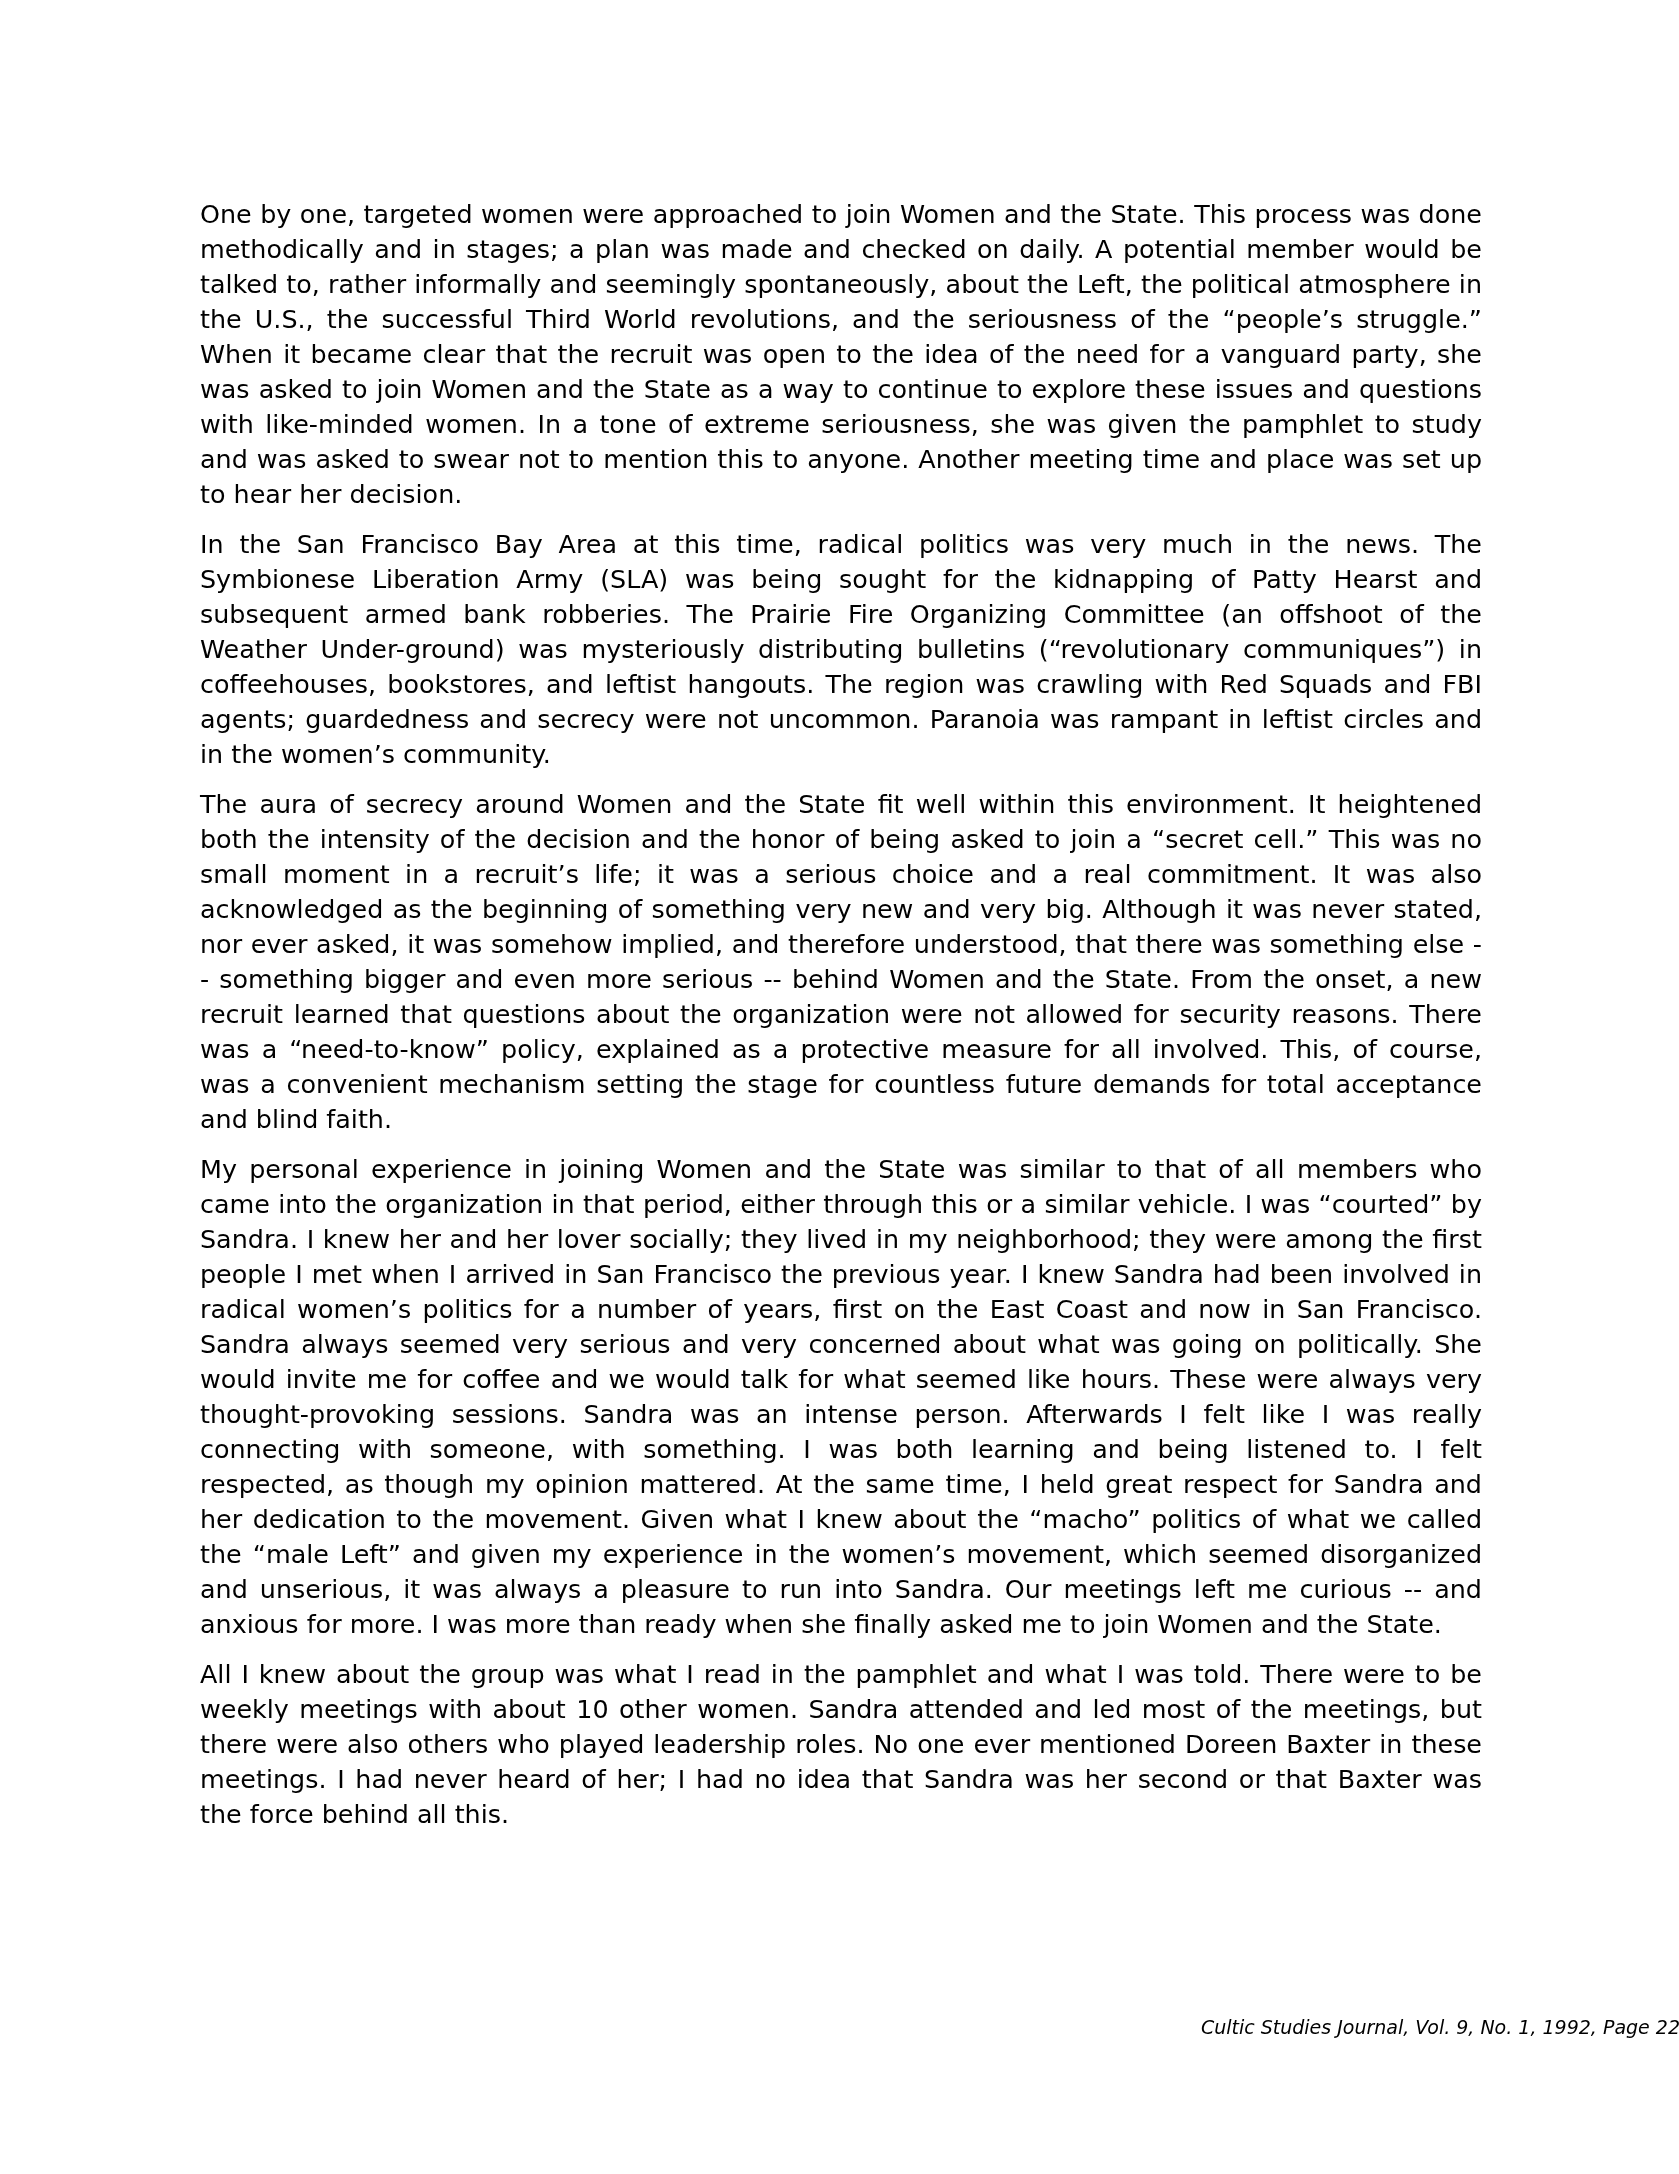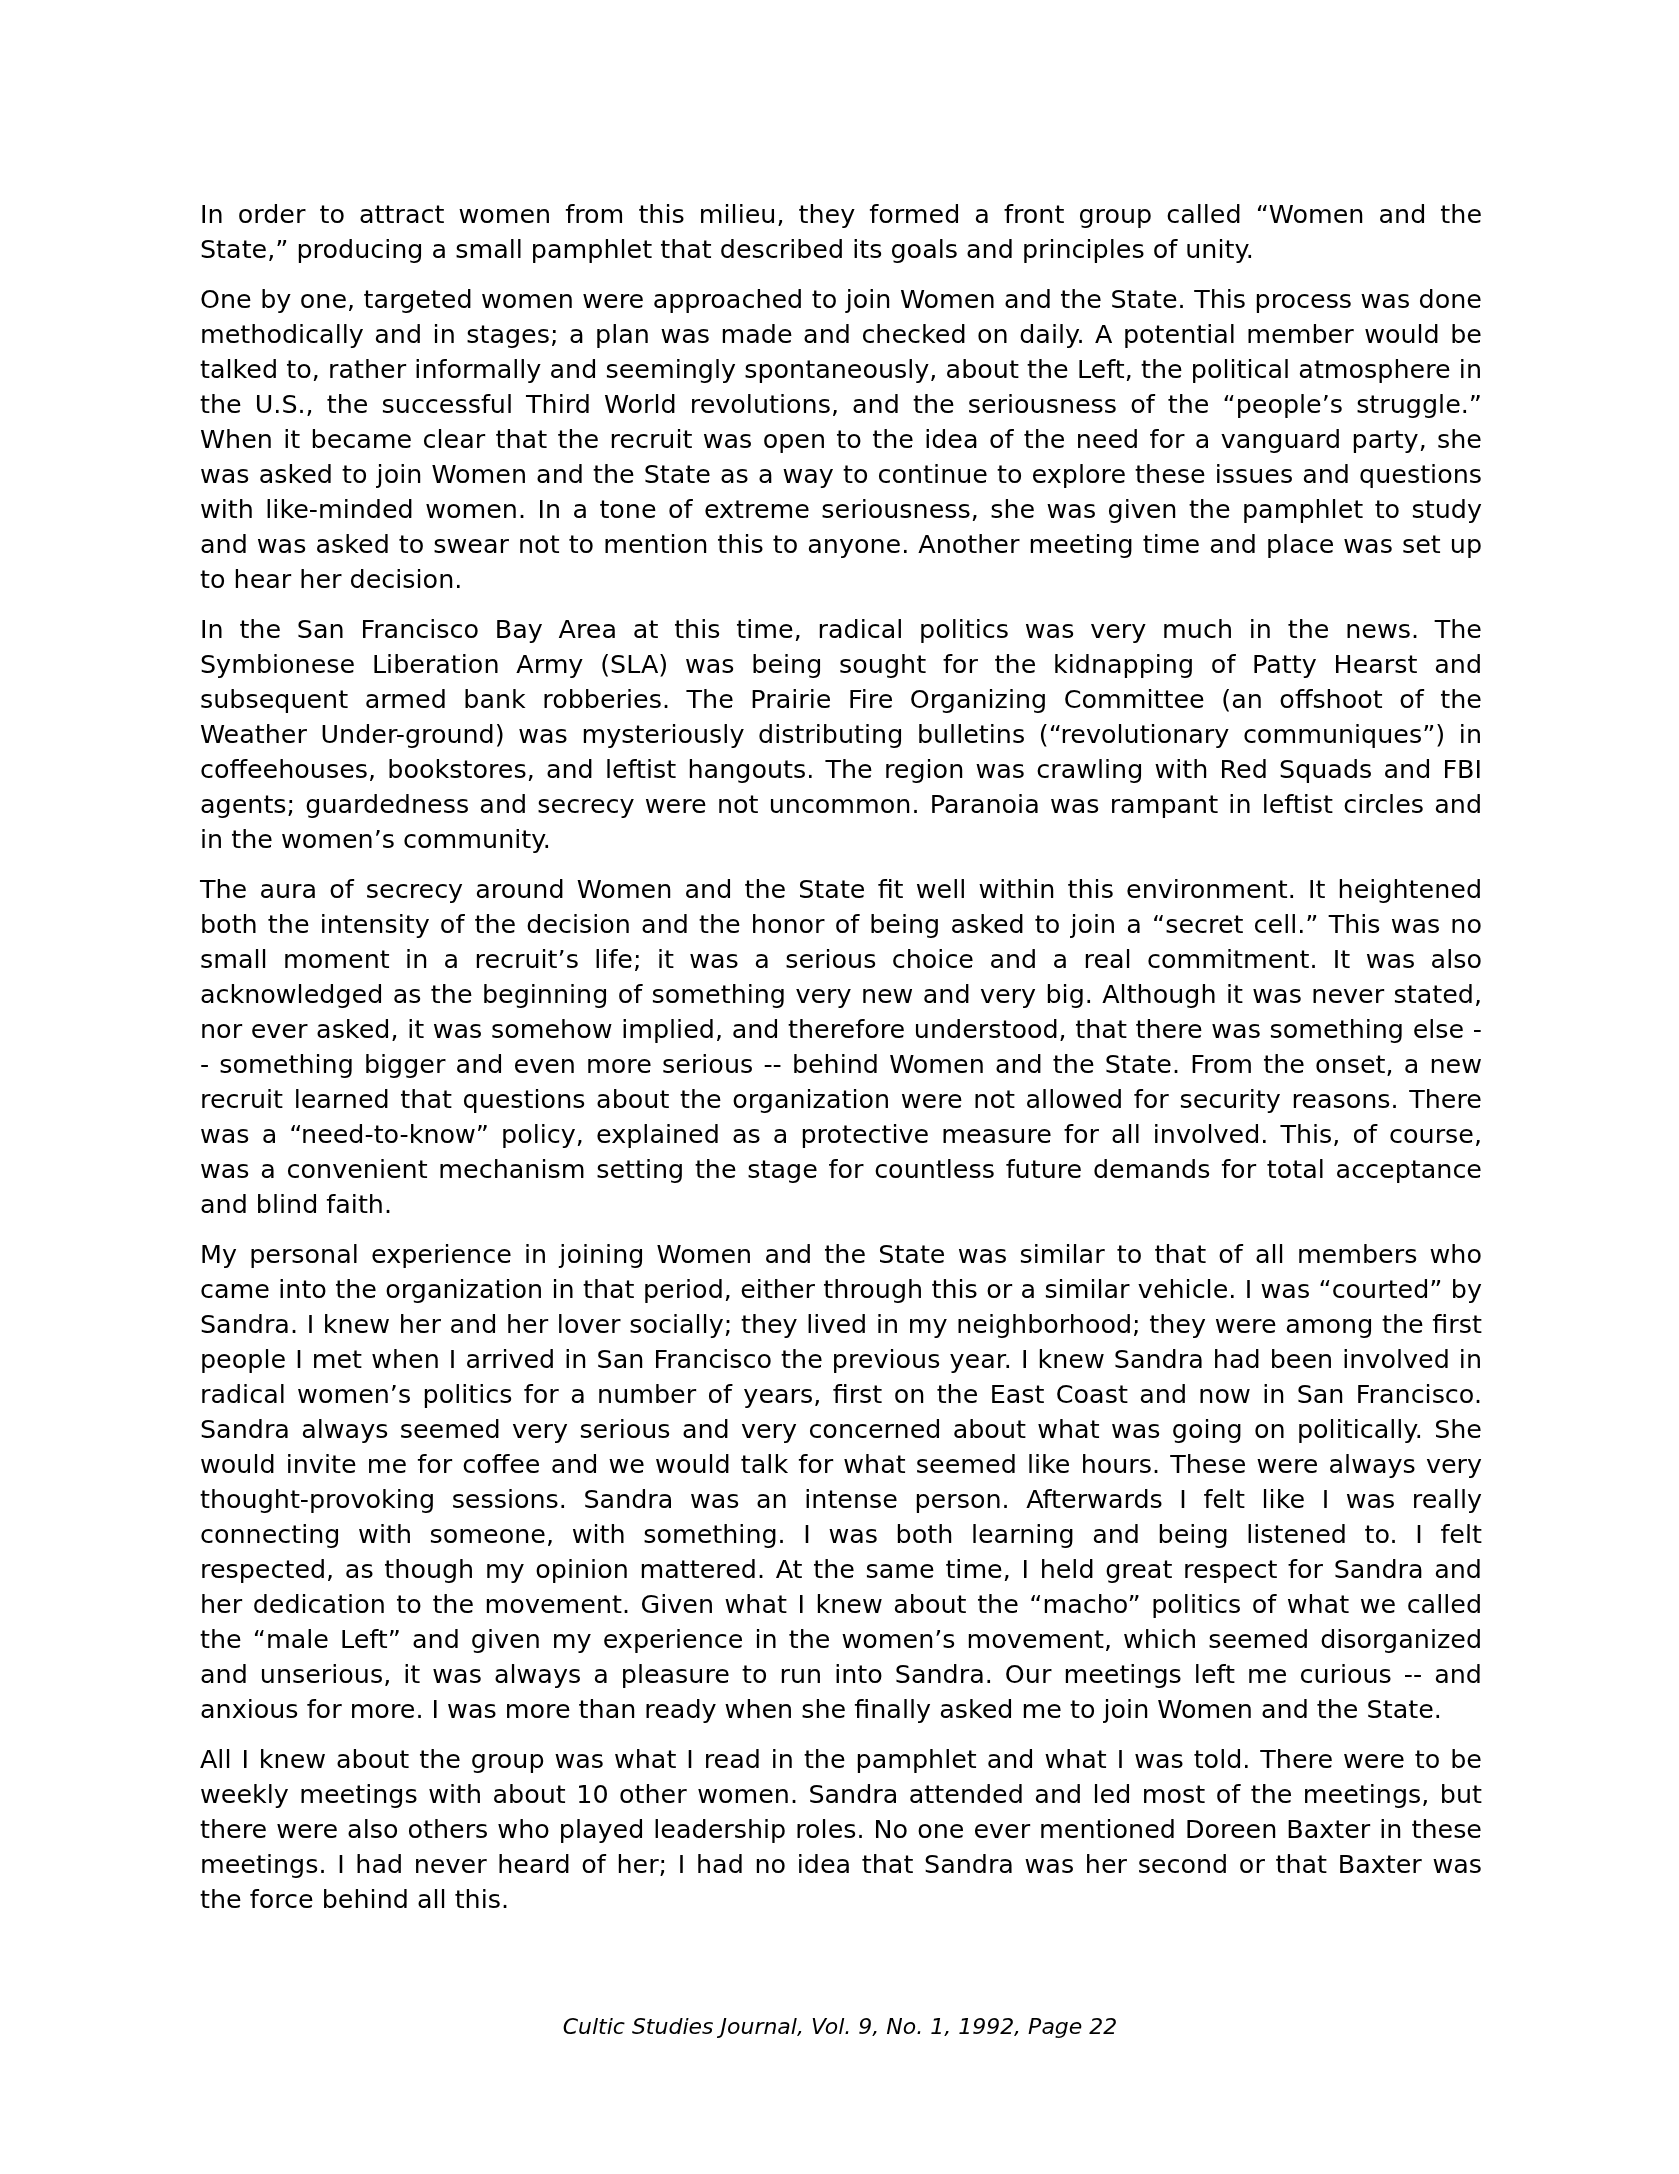--- a/index.html
+++ b/index.html
@@ -30,32 +30,31 @@
     padding: 0;
   }
   .para:last-child {
     margin-bottom: 12px;
   }
   .footer-citation {
     position: absolute;
     left: 0;
     right: 0;
     top: 2011px;
-    text-align: center;
+    text-align: right;
     font-style: italic;
-    font-size: 22px;
+    font-size: 19px;
     line-height: 32px;
   }
 </style>
 </head>
 <body>
 
 <div class="page">
   <div class="text-column">
-    <p class="para">In order to attract women from this milieu, they formed a front group called “Women and the State,” producing a small pamphlet that described its goals and principles of unity.</p>
     <p class="para">One by one, targeted women were approached to join Women and the State. This process was done methodically and in stages; a plan was made and checked on daily. A potential member would be talked to, rather informally and seemingly spontaneously, about the Left, the political atmosphere in the U.S., the successful Third World revolutions, and the seriousness of the “people’s struggle.” When it became clear that the recruit was open to the idea of the need for a vanguard party, she was asked to join Women and the State as a way to continue to explore these issues and questions with like-minded women. In a tone of extreme seriousness, she was given the pamphlet to study and was asked to swear not to mention this to anyone. Another meeting time and place was set up to hear her decision.</p>
     <p class="para">In the San Francisco Bay Area at this time, radical politics was very much in the news. The Symbionese Liberation Army (SLA) was being sought for the kidnapping of Patty Hearst and subsequent armed bank robberies. The Prairie Fire Organizing Committee (an offshoot of the Weather Under-ground) was mysteriously distributing bulletins (“revolutionary communiques”) in coffeehouses, bookstores, and leftist hangouts. The region was crawling with Red Squads and FBI agents; guardedness and secrecy were not uncommon. Paranoia was rampant in leftist circles and in the women’s community.</p>
     <p class="para">The aura of secrecy around Women and the State fit well within this environment. It heightened both the intensity of the decision and the honor of being asked to join a “secret cell.” This was no small moment in a recruit’s life; it was a serious choice and a real commitment. It was also acknowledged as the beginning of something very new and very big. Although it was never stated, nor ever asked, it was somehow implied, and therefore understood, that there was something else -- something bigger and even more serious -- behind Women and the State. From the onset, a new recruit learned that questions about the organization were not allowed for security reasons. There was a “need-to-know” policy, explained as a protective measure for all involved. This, of course, was a convenient mechanism setting the stage for countless future demands for total acceptance and blind faith.</p>
     <p class="para">My personal experience in joining Women and the State was similar to that of all members who came into the organization in that period, either through this or a similar vehicle. I was “courted” by Sandra. I knew her and her lover socially; they lived in my neighborhood; they were among the first people I met when I arrived in San Francisco the previous year. I knew Sandra had been involved in radical women’s politics for a number of years, first on the East Coast and now in San Francisco. Sandra always seemed very serious and very concerned about what was going on politically. She would invite me for coffee and we would talk for what seemed like hours. These were always very thought-provoking sessions. Sandra was an intense person. Afterwards I felt like I was really connecting with someone, with something. I was both learning and being listened to. I felt respected, as though my opinion mattered. At the same time, I held great respect for Sandra and her dedication to the movement. Given what I knew about the “macho” politics of what we called the “male Left” and given my experience in the women’s movement, which seemed disorganized and unserious, it was always a pleasure to run into Sandra. Our meetings left me curious -- and anxious for more. I was more than ready when she finally asked me to join Women and the State.</p>
     <p class="para">All I knew about the group was what I read in the pamphlet and what I was told. There were to be weekly meetings with about 10 other women. Sandra attended and led most of the meetings, but there were also others who played leadership roles. No one ever mentioned Doreen Baxter in these meetings. I had never heard of her; I had no idea that Sandra was her second or that Baxter was the force behind all this.</p>
   </div>
   <div class="footer-citation">Cultic Studies Journal, Vol. 9, No. 1, 1992, Page 22</div>
 </div>
 
 

